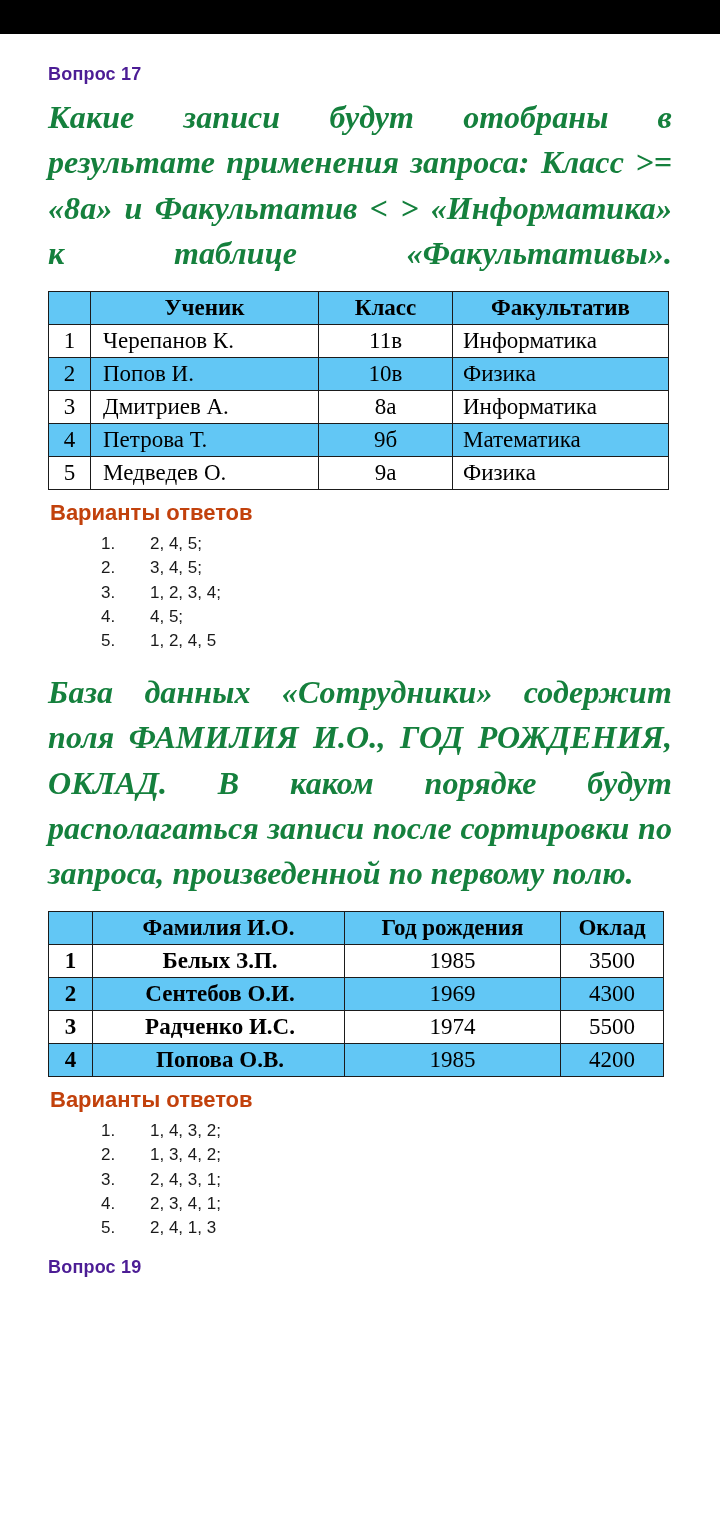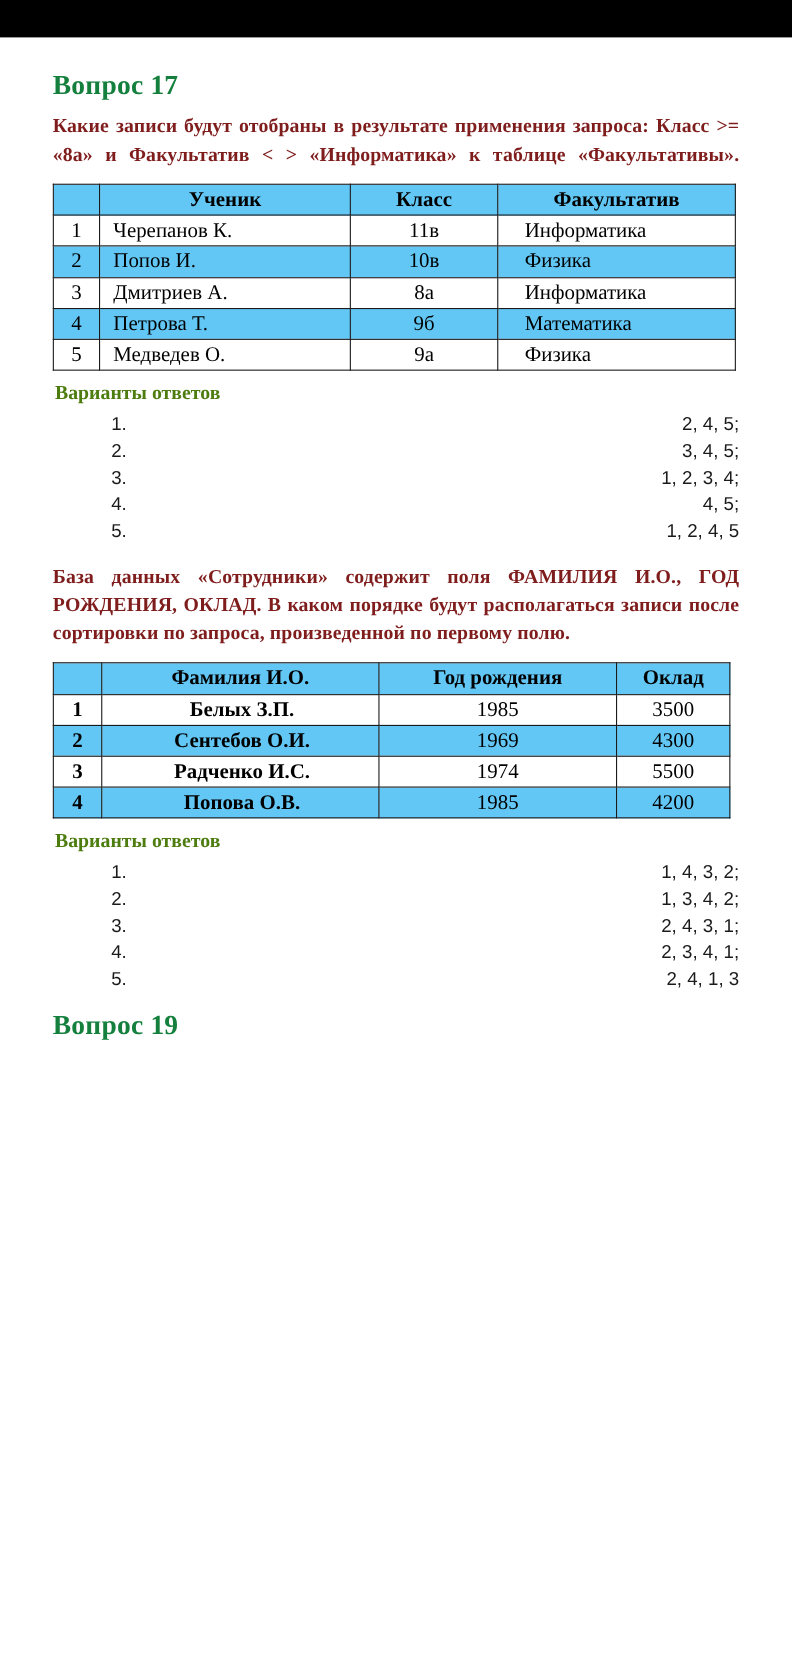--- a/index.html
+++ b/index.html
@@ -17,102 +17,102 @@
   }
   .top-bar {
     height: 34px;
     background: #000000;
     width: 100%;
   }
   .page {
     padding: 18px 48px 0 48px;
   }
   .q-title {
-    font-family: Liberation Serif, serif;
-    font-weight: bold;
-    font-size: 25px;
-    color: #15803d;
+    font-family: Liberation Sans, sans-serif;
+    font-weight: bold;
+    font-size: 18px;
+    color: #4c1d95;
     margin: 12px 0 10px 0;
     letter-spacing: 0.2px;
   }
   .q-body {
     font-family: "Liberation Serif", serif;
     font-weight: bold;
-    font-size: 18px;
+    font-size: 32px;
     line-height: 1.42;
-    color: #7f1d1d;
+    color: #15803d;
     text-align: justify;
     text-align-last: justify;
     margin: 0 0 14px 0;
     letter-spacing: 0.1px;
+    font-style: italic;
   }
   .q-body.last-left {
     text-align-last: left;
   }
   table.data {
     border-collapse: collapse;
     font-family: "Liberation Serif", serif;
     margin-bottom: 10px;
     table-layout: fixed;
   }
   table.data td, table.data th {
     border: 1px solid #1b1b1b;
     padding: 2px 6px;
-    font-size: 19px;
+    font-size: 23px;
     color: #000;
     text-align: center;
     white-space: nowrap;
     line-height: 1.22;
   }
   table.data th {
     background: #62c7f5;
     font-weight: bold;
   }
   table.data tr.alt td {
     background: #62c7f5;
   }
   
   #table-factultativy { width: 620px; }
   #table-factultativy col.c0 { width: 42px; }
   #table-factultativy col.c1 { width: 228px; }
   #table-factultativy col.c2 { width: 134px; }
   #table-factultativy col.c3 { width: 216px; }
   #table-factultativy td.name { text-align: left; padding-left: 12px; }
-  #table-factultativy td.fak { text-align: left; padding-left: 24px; }
+  #table-factultativy td.fak { text-align: left; padding-left: 10px; }
   #table-factultativy th.name, #table-factultativy th.fak { text-align: center; }
 
   
   #table-sotrudniki { width: 615px; }
   #table-sotrudniki col.c0 { width: 44px; }
   #table-sotrudniki col.c1 { width: 252px; }
   #table-sotrudniki col.c2 { width: 216px; }
   #table-sotrudniki col.c3 { width: 103px; }
   #table-sotrudniki td.fio { text-align: center; padding-left: 9px; font-weight: bold; }
   #table-sotrudniki td { font-weight: normal; }
   #table-sotrudniki td.num { font-weight: bold; }
 
   .answers-label {
-    font-family: Liberation Serif, serif;
-    font-weight: bold;
-    font-size: 18px;
-    color: #4d7c0f;
+    font-family: Liberation Sans, sans-serif;
+    font-weight: bold;
+    font-size: 22px;
+    color: #c2410c;
     margin: 4px 0 8px 2px;
   }
   ol.answers {
     margin: 0 0 18px 0;
     padding-left: 72px;
     font-family: "Liberation Sans", sans-serif;
     font-size: 17px;
     color: #1a1a1a;
   }
   ol.answers li {
     margin-bottom: 3.5px;
     padding-left: 30px;
     line-height: 1.22;
-    text-align: right;
   }
 </style>
 </head>
 <body>
 
 <div class="top-bar"></div>
 
 <div class="page">
 
   <div>

